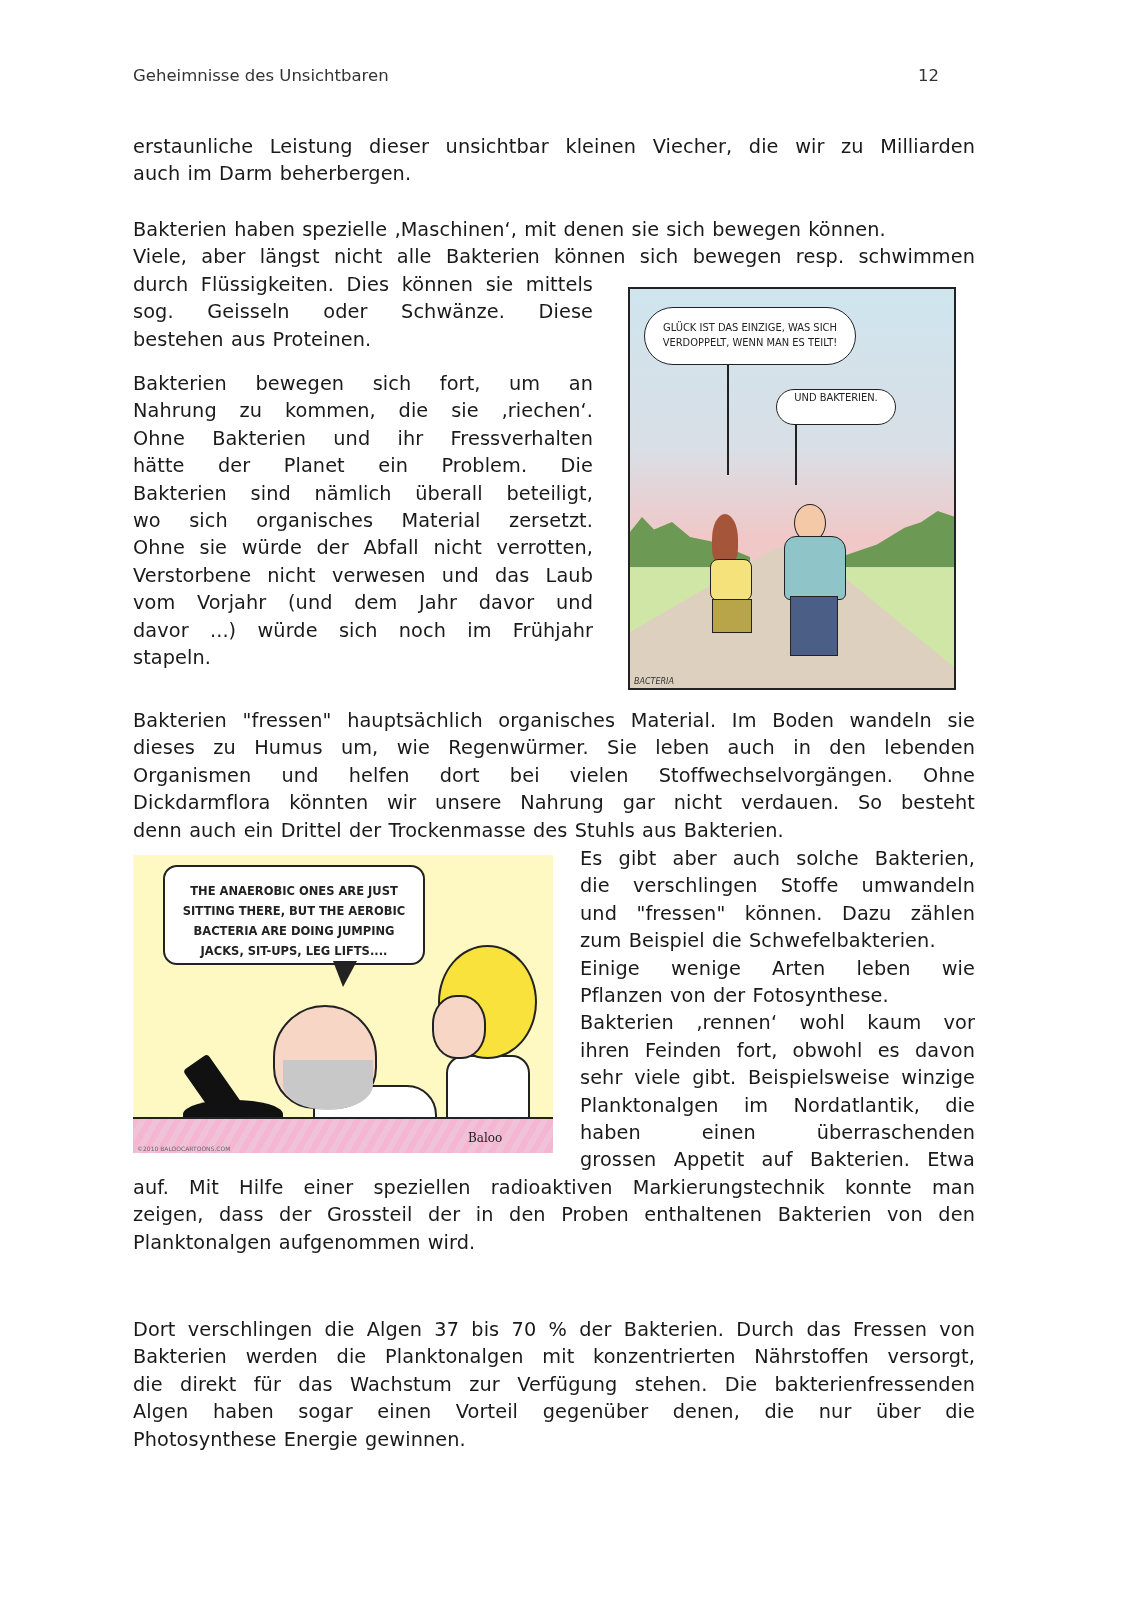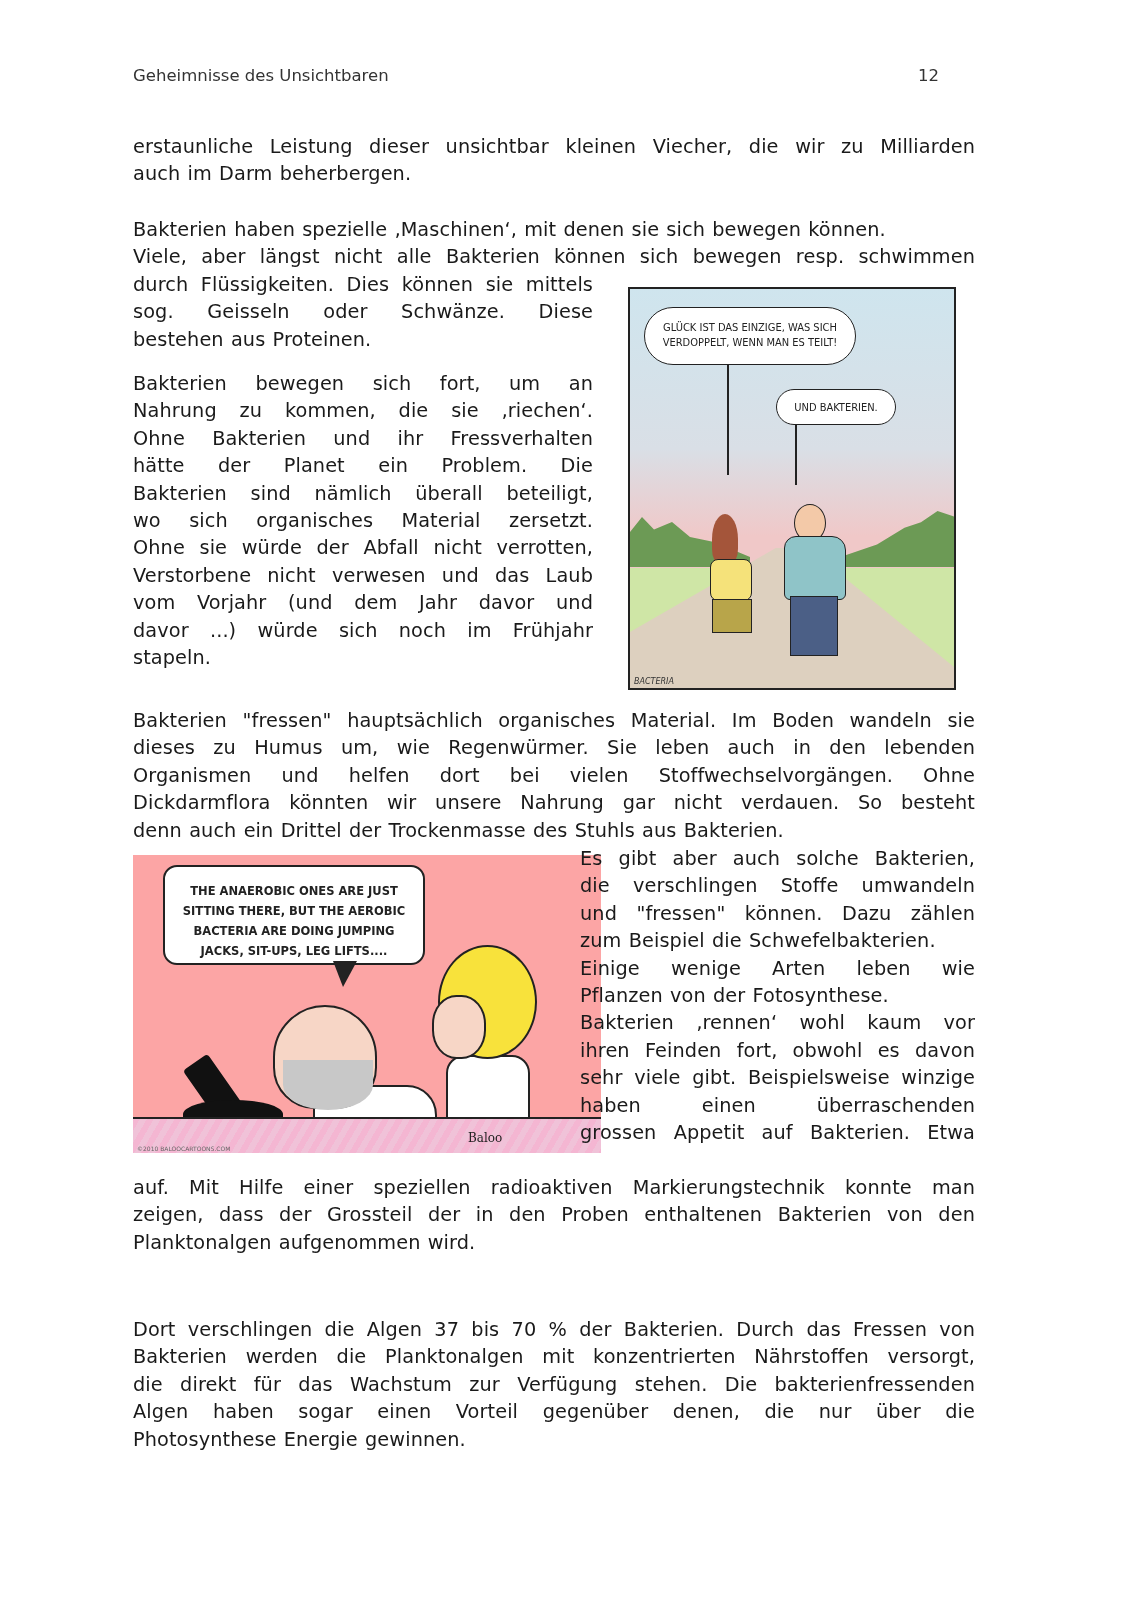--- a/index.html
+++ b/index.html
@@ -22,33 +22,33 @@
   .road { position: absolute; left: 0; bottom: 0; width: 100%; height: 140px;
           background: #ddd0bf; clip-path: polygon(45% 0, 55% 0, 100% 85%, 100% 100%, 0 100%, 0 60%); }
   .bushes-l { position: absolute; left: 0; top: 228px; width: 120px; height: 50px; background: #6c9a55;
               clip-path: polygon(0 30%, 10% 0, 20% 25%, 35% 10%, 50% 40%, 70% 50%, 100% 80%, 100% 100%, 0 100%); }
   .bushes-r { position: absolute; right: 0; top: 222px; width: 110px; height: 56px; background: #6c9a55;
               clip-path: polygon(0 80%, 30% 60%, 55% 30%, 70% 20%, 85% 0, 100% 10%, 100% 100%, 0 100%); }
   .bubble { position: absolute; background: #fff; border: 1.5px solid #222; border-radius: 40px;
             font-family: "DejaVu Sans Condensed", "DejaVu Sans", sans-serif; font-size: 11px;
             text-align: center; color: #222; line-height: 15px; text-transform: uppercase; }
   .b1 { left: 14px; top: 18px; width: 212px; height: 58px; padding-top: 12px; box-sizing: border-box; }
-  .b2 { left: 146px; top: 100px; width: 120px; height: 36px; padding-top: 10px; box-sizing: border-box; }
+  .b2 { left: 146px; top: 100px; width: 120px; height: 36px; padding-top: 0; box-sizing: border-box; }
   .tail { position: absolute; width: 2px; background: #222; }
   .woman { position: absolute; left: 80px; top: 225px; width: 50px; height: 150px; }
   .woman .hair { position: absolute; left: 2px; top: 0; width: 26px; height: 50px; background: #a4553a; border-radius: 50% 50% 30% 30%; }
   .woman .shirt { position: absolute; left: 0; top: 45px; width: 40px; height: 40px; background: #f5e27a; border: 1px solid #222; border-radius: 8px; }
   .woman .skirt { position: absolute; left: 2px; top: 85px; width: 38px; height: 32px; background: #b8a54a; border: 1px solid #222; }
   .man { position: absolute; left: 150px; top: 215px; width: 70px; height: 160px; }
   .man .head { position: absolute; left: 14px; top: 0; width: 30px; height: 36px; background: #f3c9a8; border: 1px solid #222; border-radius: 50%; }
   .man .shirt { position: absolute; left: 4px; top: 32px; width: 60px; height: 62px; background: #8fc4c8; border: 1px solid #222; border-radius: 12px 14px 6px 6px; }
   .man .pants { position: absolute; left: 10px; top: 92px; width: 46px; height: 58px; background: #4b5f86; border: 1px solid #222; }
   .sig1 { position: absolute; left: 4px; bottom: 2px; font-size: 8px; font-style: italic; color: #333; }
-  .cartoon2 { position: absolute; left: 133px; top: 855px; width: 468px; height: 298px; overflow: hidden;
-              background: #fca5a5; }
+  .cartoon2 { position: absolute; left: 133px; top: 855px; width: 420px; height: 298px; overflow: hidden;
+              background: #fef9c3; }
   .cartoon2 .desk { position: absolute; left: 0; bottom: 0; width: 100%; height: 34px;
                     background: repeating-linear-gradient(120deg, #f4b6d2 0 6px, #f0c2d8 6px 12px); border-top: 2px solid #222; }
   .bubble2 { position: absolute; left: 30px; top: 10px; width: 262px; height: 100px; background: #fff;
              border: 2px solid #222; border-radius: 14px; box-sizing: border-box; padding-top: 14px;
              font-family: "DejaVu Sans", sans-serif; font-size: 11.5px; font-weight: bold; line-height: 20px;
              text-align: center; color: #222; }
   .bubble2-tail { position: absolute; left: 200px; top: 106px; width: 0; height: 0;
                   border-left: 10px solid transparent; border-right: 14px solid transparent; border-top: 26px solid #222; }
   .scientist { position: absolute; left: 110px; top: 150px; width: 150px; height: 120px; }
   .scientist .head { position: absolute; left: 30px; top: 0; width: 100px; height: 100px; background: #f7d6c6; border: 2px solid #222; border-radius: 50% 50% 40% 40%; }
@@ -157,20 +157,21 @@
 <div class="para right-col" style="top:845px;">
   <span class="ln">Es gibt aber auch solche Bakterien,</span>
   <span class="ln">die verschlingen Stoffe umwandeln</span>
   <span class="ln">und "fressen" können. Dazu zählen</span>
   <span class="ln last">zum Beispiel die Schwefelbakterien.</span>
   <span class="ln">Einige wenige Arten leben wie</span>
   <span class="ln last">Pflanzen von der Fotosynthese.</span>
   <span class="ln">Bakterien ‚rennen‘ wohl kaum vor</span>
   <span class="ln">ihren Feinden fort, obwohl es davon</span>
   <span class="ln">sehr viele gibt. Beispielsweise winzige</span>
+  <span class="ln">Planktonalgen im Nordatlantik, die</span>
   <span class="ln">haben einen überraschenden</span>
   <span class="ln">grossen Appetit auf Bakterien. Etwa</span>
 </div>
 
 <div class="para full" style="top:1174px;">
   <span class="ln">auf. Mit Hilfe einer speziellen radioaktiven Markierungstechnik konnte man</span>
   <span class="ln">zeigen, dass der Grossteil der in den Proben enthaltenen Bakterien von den</span>
   <span class="ln last">Planktonalgen aufgenommen wird.</span>
 </div>
 

